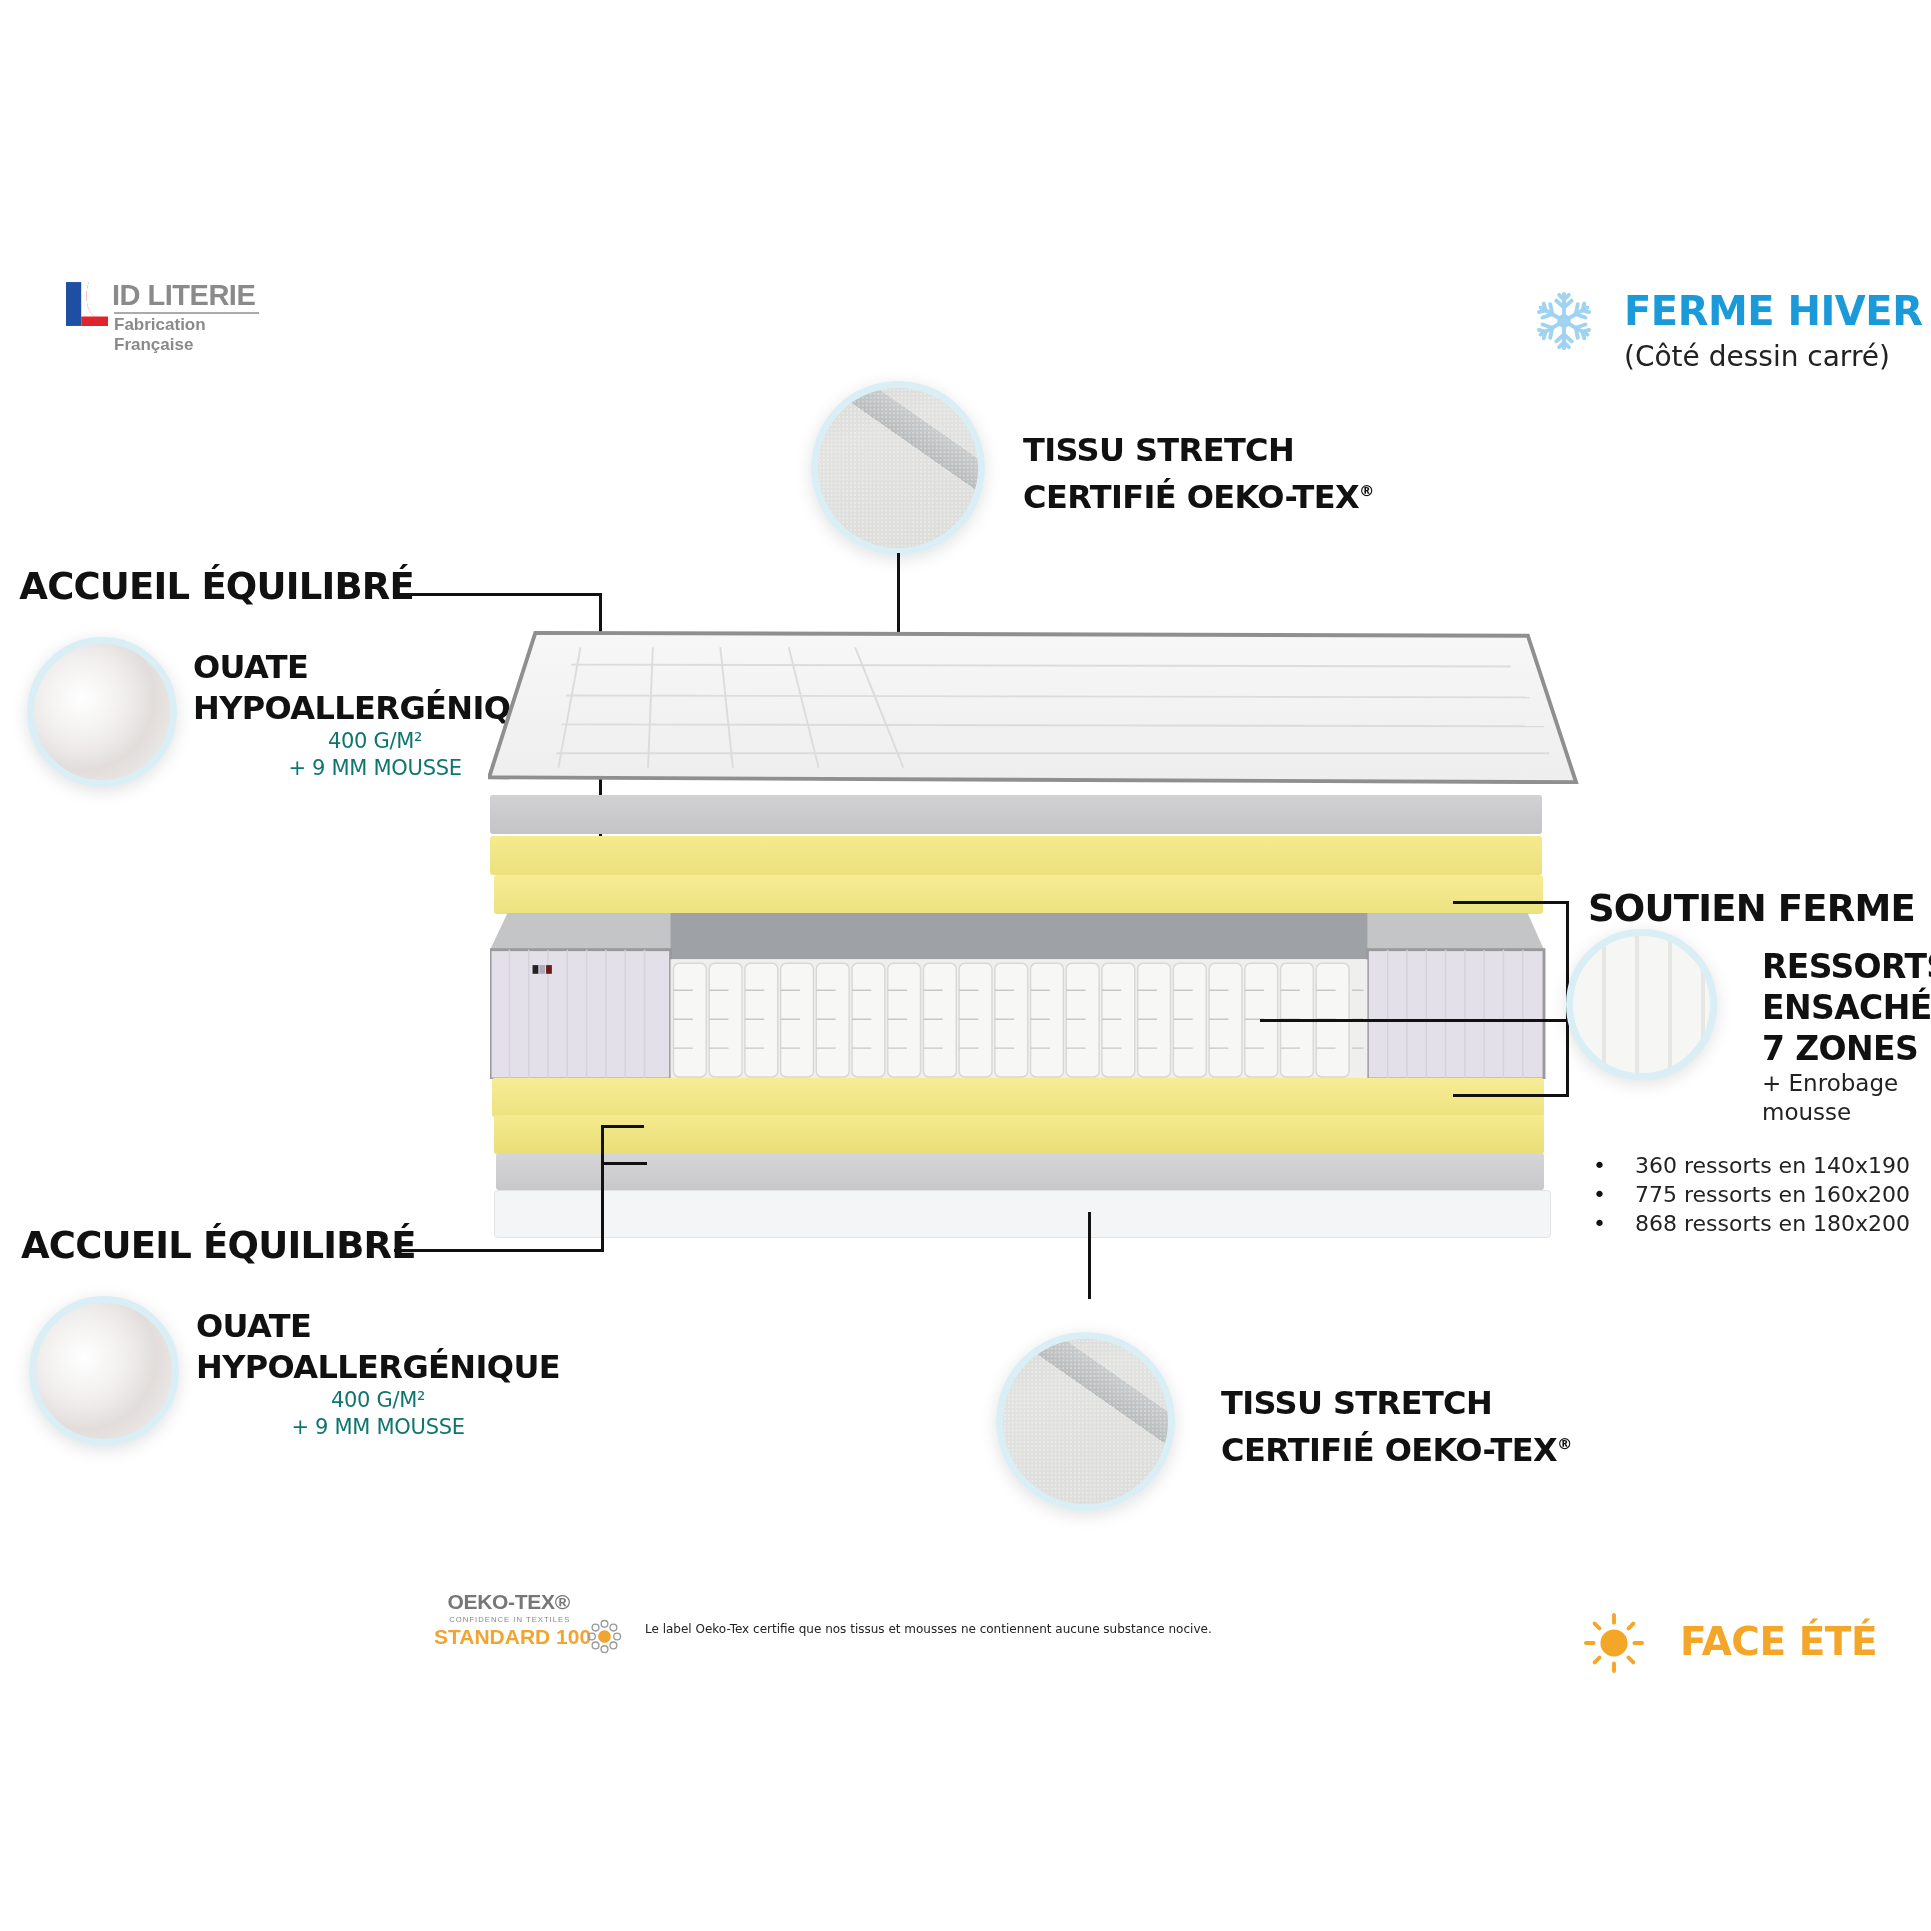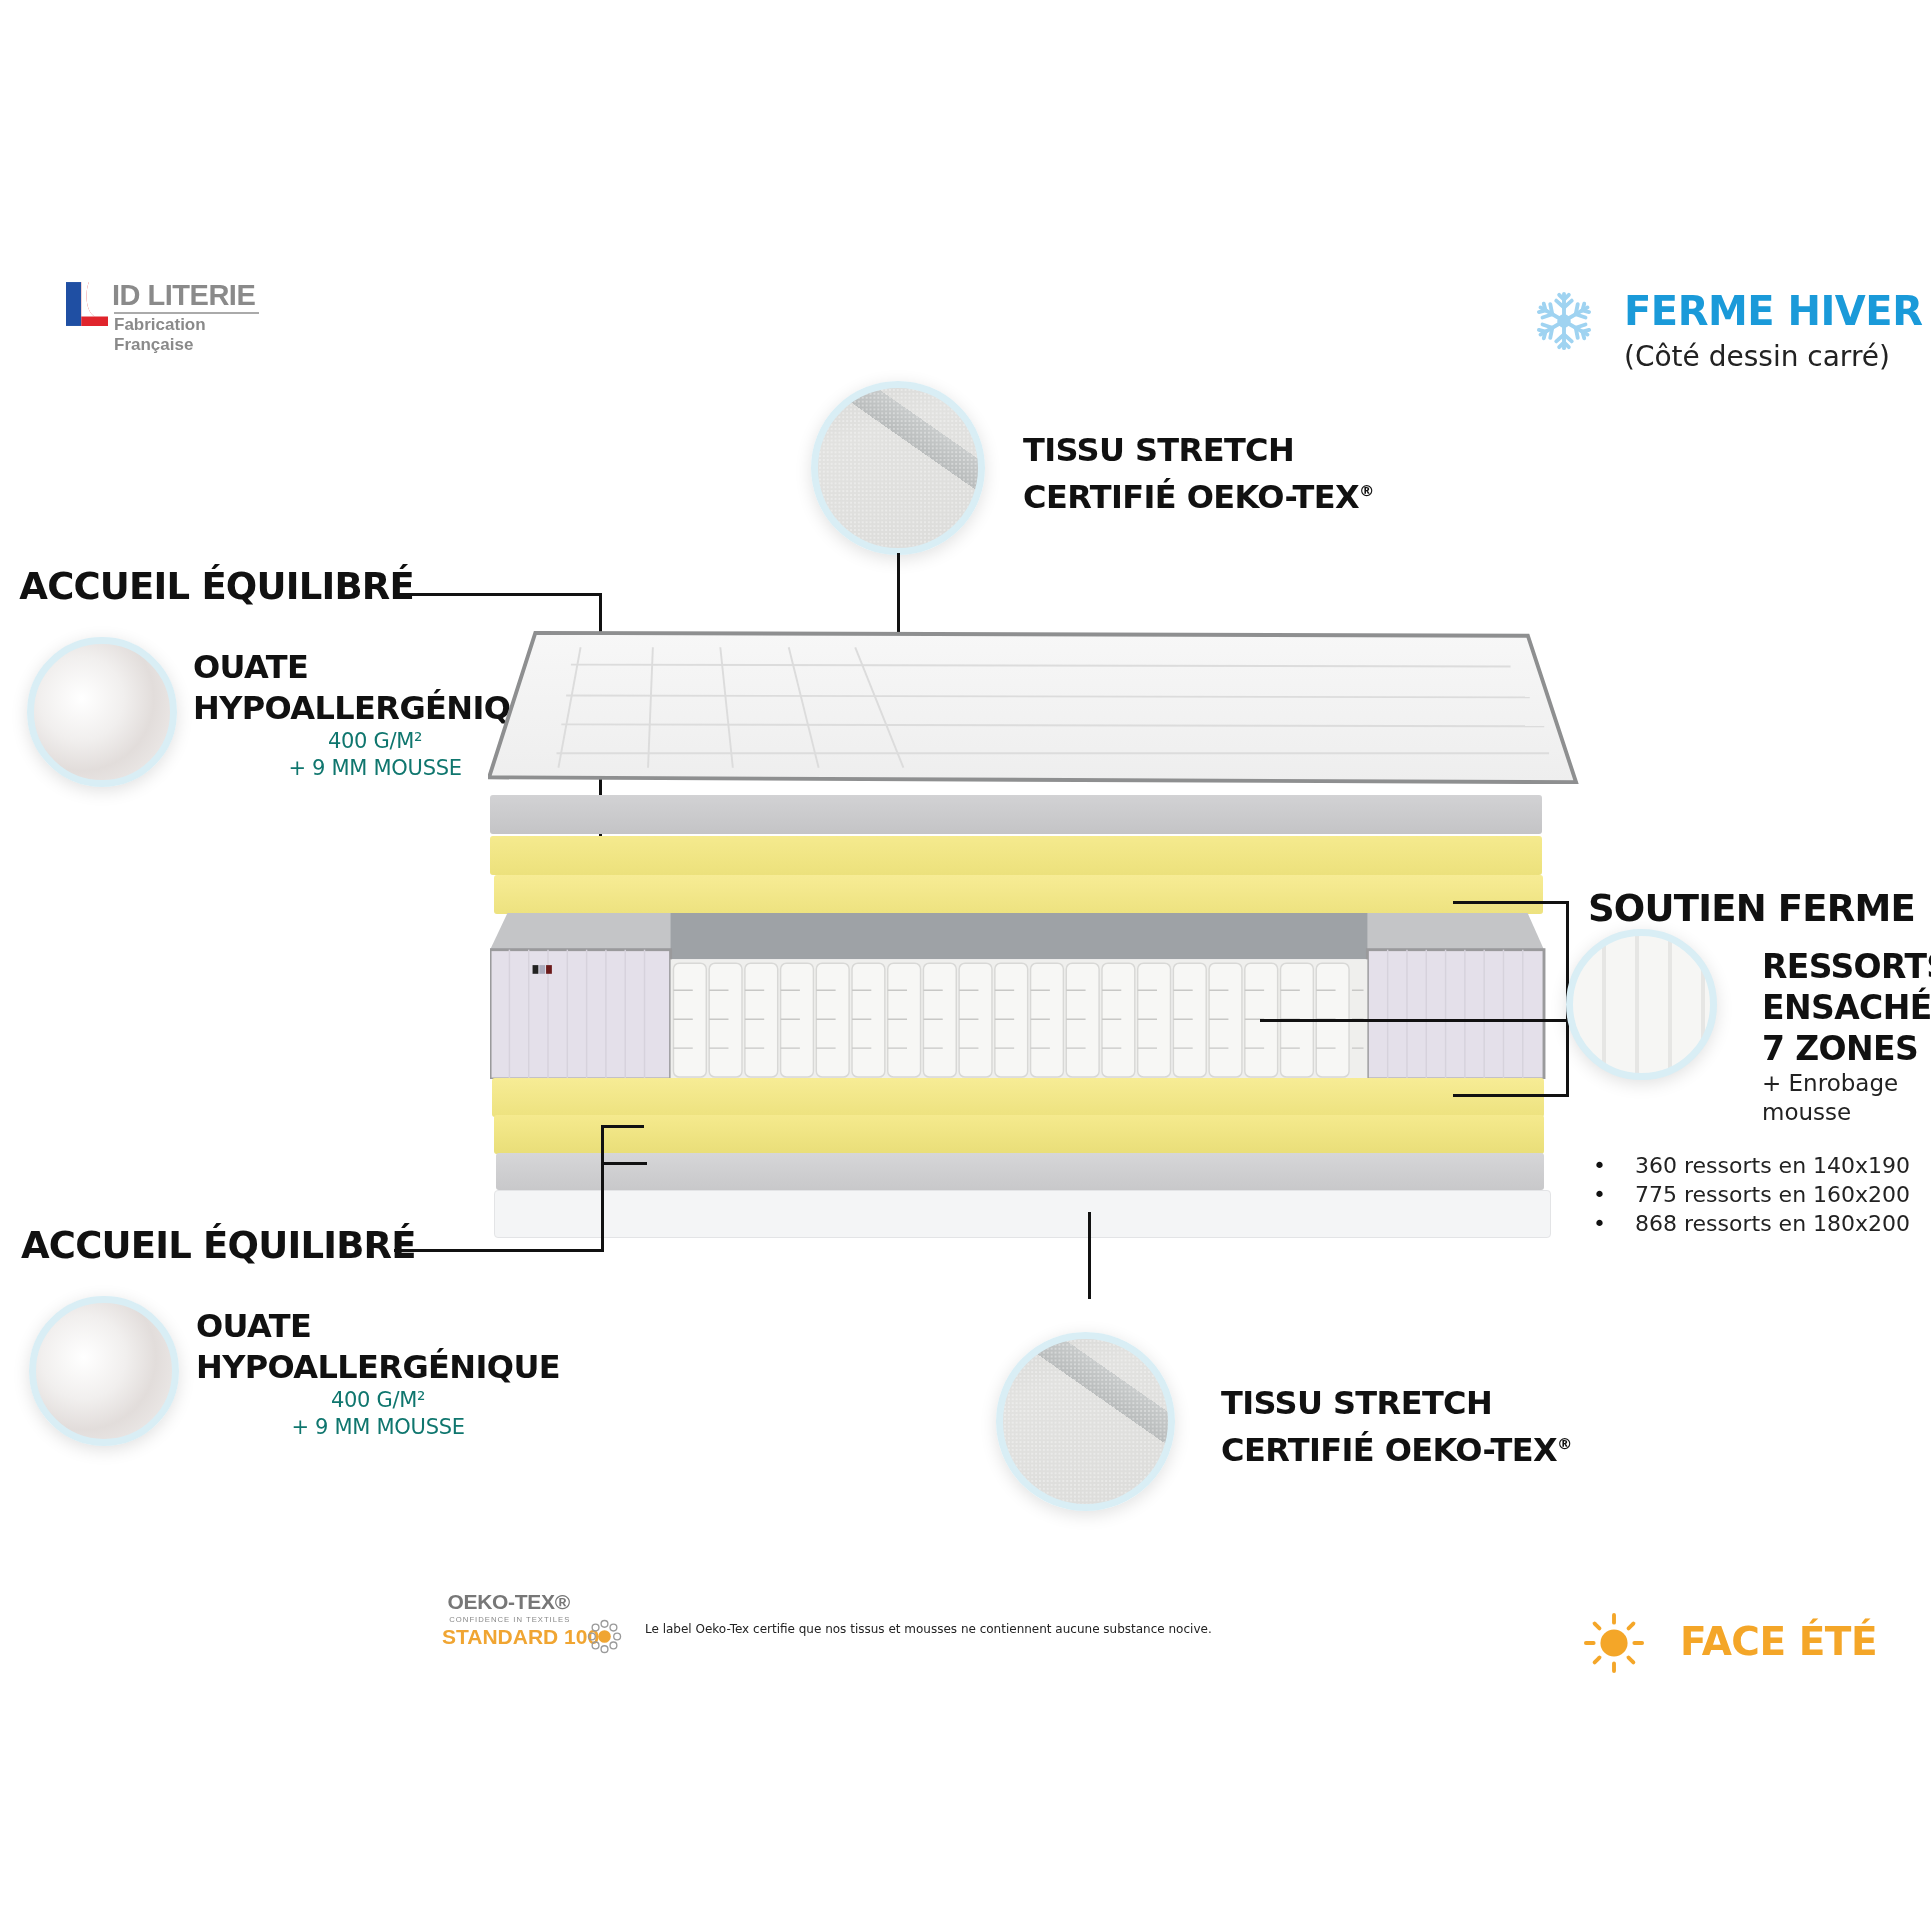--- a/index.html
+++ b/index.html
@@ -77,21 +77,21 @@
   .yel3 { left: 492px; top: 1078px; width: 1052px; height: 39px; background: linear-gradient(#f7ec95, #ede27f); }
   .yel4 { left: 494px; top: 1115px; width: 1050px; height: 39px; background: linear-gradient(#f5ea8e, #e9de78); }
   .grey2 { left: 496px; top: 1153px; width: 1048px; height: 37px; background: linear-gradient(#d6d6d8, #c8c8ca); }
   .bottomcover { left: 494px; top: 1190px; width: 1057px; height: 48px; background: #f4f5f6;
                  border: 1.9px solid #e3e4e6; box-sizing: border-box; border-radius: 3.9px; }
 
   
   .oeko { left: 430px; top: 1590px; width: 193px; height: 63px; }
   .oeko .t1 { position: absolute; left: 17.4px; top: 0; font-family: "Liberation Sans", sans-serif; font-weight: bold; font-size: 21px; color: #777; letter-spacing: -0.3px; }
   .oeko .t2 { position: absolute; left: 19.3px; top: 25px; font-family: "Liberation Sans", sans-serif; font-size: 7.7px; color: #888; letter-spacing: 1px; }
-  .oeko .t3 { position: absolute; left: 12px; top: 35px; font-family: "Liberation Sans", sans-serif; font-weight: bold; font-size: 21px; color: #f0a532; }
+  .oeko .t3 { position: absolute; left: 4px; top: 35px; font-family: "Liberation Sans", sans-serif; font-weight: bold; font-size: 21px; color: #f0a532; }
   .oeko .flower { position: absolute; left: 157px; top: 29px; width: 35px; height: 35px; }
   .oeko-text { left: 645px; top: 1622px; font-family: "DejaVu Sans", sans-serif; font-size: 12px; color: #222; }
 
   
   .sun { left: 1583px; top: 1612px; width: 62px; height: 62px; }
   .face-ete { left: 1680px; top: 1619px; font-family: "DejaVu Sans", sans-serif; font-weight: bold; font-size: 39px; color: #f4a628; letter-spacing: -0.5px; }
 </style>
 </head>
 <body>
 

